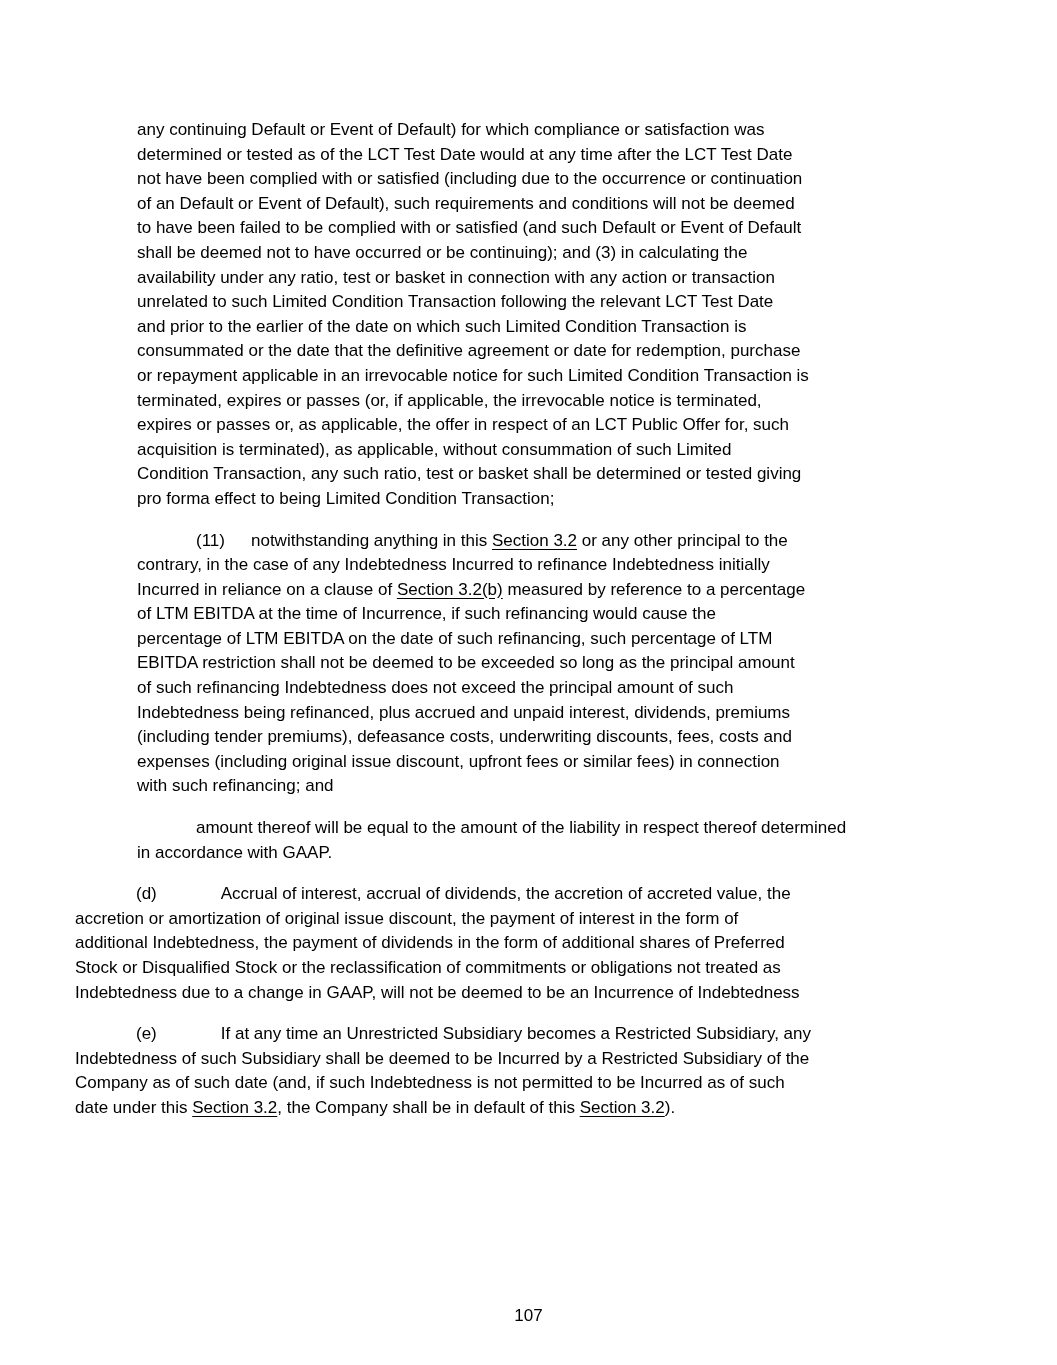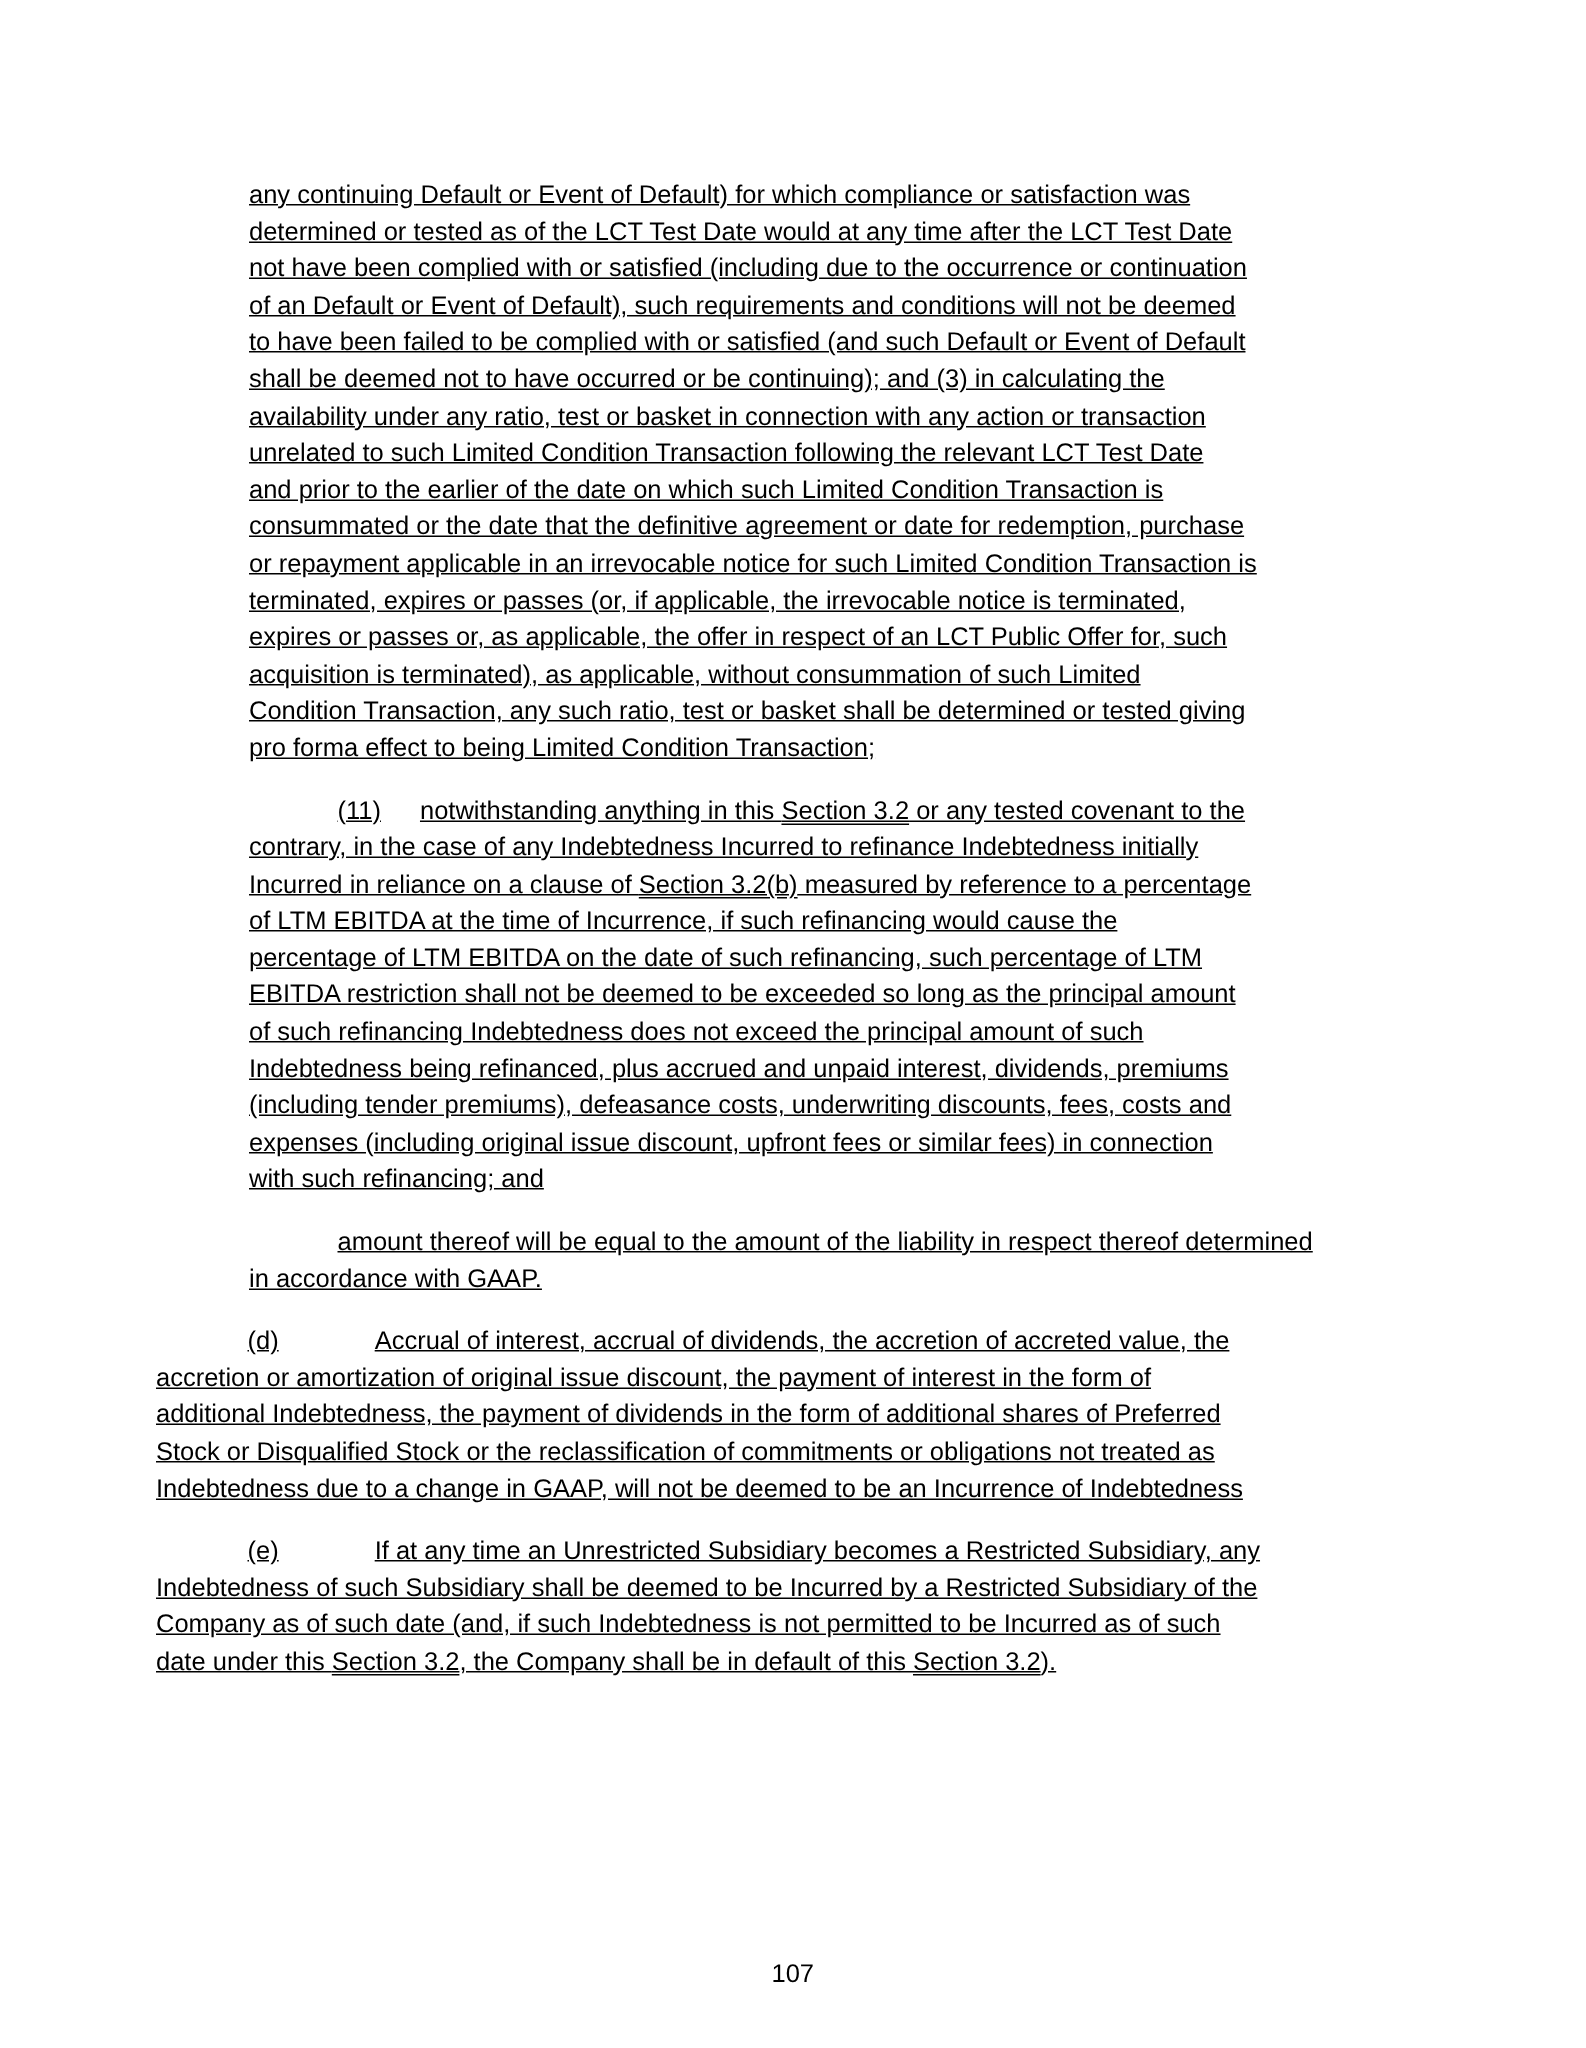--- a/index.html
+++ b/index.html
@@ -10,24 +10,23 @@
   .page {
     position: relative;
     width: 1057px;
     height: 1365px;
     background: #ffffff;
     overflow: hidden;
     font-family: "Liberation Sans", sans-serif;
     color: #000000;
   }
   .content {
-    padding: 118px 40px 0 104px;
+    padding: 118px 40px 0 75px;
     font-size: 17px;
     line-height: 24.6px;
-    text-decoration: underline;
   }
   .para { margin: 0 0 17px 0; }
   .para.quoted { margin-left: 62px; }
   .line { display: block; white-space: nowrap; }
   .para.quoted.has-label .line:first-child { padding-left: 59px; }
   .para.lettered .line:first-child { padding-left: 61px; }
   .tab { display: inline-block; }
   .tab-sm { width: 26px; }
   .tab-lg { width: 64px; }
   .u { text-decoration: underline; text-underline-offset: 3px; }
@@ -57,21 +56,21 @@
         <span class="line"><span>and prior to the earlier of the date on which such Limited Condition Transaction is</span></span>
         <span class="line"><span>consummated or the date that the definitive agreement or date for redemption, purchase</span></span>
         <span class="line"><span>or repayment applicable in an irrevocable notice for such Limited Condition Transaction is</span></span>
         <span class="line"><span>terminated, expires or passes (or, if applicable, the irrevocable notice is terminated,</span></span>
         <span class="line"><span>expires or passes or, as applicable, the offer in respect of an LCT Public Offer for, such</span></span>
         <span class="line"><span>acquisition is terminated), as applicable, without consummation of such Limited</span></span>
         <span class="line"><span>Condition Transaction, any such ratio, test or basket shall be determined or tested giving</span></span>
         <span class="line"><span>pro forma effect to being Limited Condition Transaction;</span></span>
       </p>
       <p class="para quoted has-label">
-        <span class="line"><span>(11)</span><span class="tab tab-sm"></span><span>notwithstanding anything in this </span><span class="u">Section 3.2</span><span> or any tested covenant to the</span></span>
+        <span class="line"><span>(11)</span><span class="tab tab-sm"></span><span>notwithstanding anything in this </span><span class="u">Section 3.2</span><span> or any other principal to the</span></span>
         <span class="line"><span>contrary, in the case of any Indebtedness Incurred to refinance Indebtedness initially</span></span>
         <span class="line"><span>Incurred in reliance on a clause of </span><span class="u">Section 3.2(b)</span><span> measured by reference to a percentage</span></span>
         <span class="line"><span>of LTM EBITDA at the time of Incurrence, if such refinancing would cause the</span></span>
         <span class="line"><span>percentage of LTM EBITDA on the date of such refinancing, such percentage of LTM</span></span>
         <span class="line"><span>EBITDA restriction shall not be deemed to be exceeded so long as the principal amount</span></span>
         <span class="line"><span>of such refinancing Indebtedness does not exceed the principal amount of such</span></span>
         <span class="line"><span>Indebtedness being refinanced, plus accrued and unpaid interest, dividends, premiums</span></span>
         <span class="line"><span>(including tender premiums), defeasance costs, underwriting discounts, fees, costs and</span></span>
         <span class="line"><span>expenses (including original issue discount, upfront fees or similar fees) in connection</span></span>
         <span class="line"><span>with such refinancing; and</span></span>

